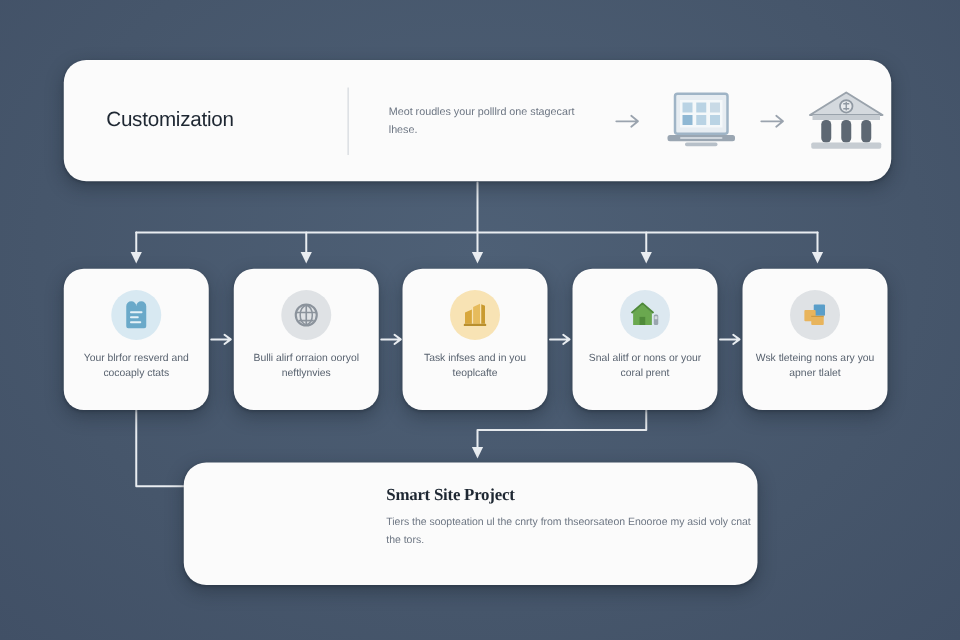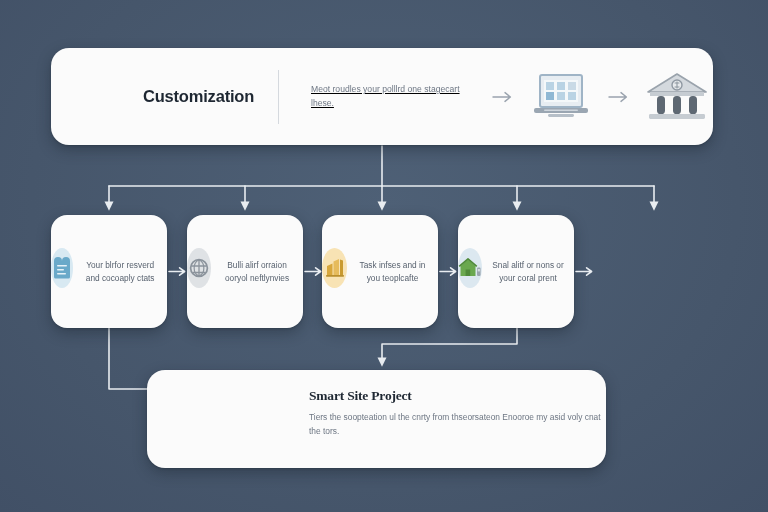--- a/index.html
+++ b/index.html
@@ -36,38 +36,37 @@
   }
   #header-card {
     left: 51px; top: 48px;
     width: 662px; height: 97px;
     border-radius: 18px;
     display: flex;
     align-items: center;
   }
   .header-title {
     width: 248px;
-    padding-left: 92px;
+    padding-left: 34px;
     box-sizing: border-box;
     font-size: 16.5px;
-    font-weight: bold;
+    font-weight: normal;
     color: #1e2732;
     letter-spacing: -0.2px;
   }
   .header-divider {
     width: 1px;
     height: 54px;
     background: #d5d9de;
   }
   .header-body {
     flex: 1;
     display: flex;
     align-items: center;
     padding-left: 32px;
-    text-decoration: underline;
   }
   .header-desc {
     width: 170px;
     font-size: 8.6px;
     line-height: 1.55;
     color: #6d7683;
     filter: blur(0.35px);
   }
   .header-arrow {
     width: 44px;
@@ -82,22 +81,23 @@
     align-items: center;
     justify-content: center;
   }
 
   
   .step-card {
     top: 215px;
     width: 116px;
     height: 113px;
     display: flex;
-    flex-direction: row;
-    align-items: center;
+    flex-direction: column;
+    align-items: center;
+    padding-top: 17px;
     box-sizing: border-box;
   }
   .step-icon-wrap {
     width: 40px; height: 40px;
     border-radius: 50%;
     display: flex;
     align-items: center;
     justify-content: center;
     margin-bottom: 8px;
   }
@@ -263,20 +263,31 @@
         <path d="M2.5,9 L10,2.5 L17.5,9 V19 H2.5 Z" fill="#6aa84f"></path>
         <path d="M1.2,9.4 L10,1.8 L18.8,9.4" fill="none" stroke="#4f8a3a" stroke-width="1.6" stroke-linejoin="round"></path>
         <rect x="7.6" y="12.5" width="4.6" height="6.5" fill="#4f8a3a"></rect>
         <rect x="19" y="10.5" width="3.6" height="8.5" rx="1.2" fill="#9aa5af"></rect>
         <rect x="19.7" y="12" width="2.2" height="2.4" fill="#d7dde2"></rect>
       </svg>
     </div>
     <div class="step-text">Snal alitf or nons or your coral prent</div>
   </div>
 
+  <div class="card step-card" style="left:594px">
+    <div class="step-icon-wrap" style="background:#dfe2e5">
+      <svg width="22" height="22" viewBox="0 0 22 22">
+        <rect x="10" y="2.5" width="9" height="9" rx="0.8" fill="#5a9ec9"></rect>
+        <rect x="2.5" y="7" width="9" height="9" rx="0.8" fill="#e8b45c"></rect>
+        <rect x="8" y="12" width="10" height="7" rx="0.8" fill="#e8b45c"></rect>
+        <path d="M8,12 h10" stroke="#cf9a41" stroke-width="1"></path>
+      </svg>
+    </div>
+    <div class="step-text">Wsk tleteing nons ary you apner tlalet</div>
+  </div>
 
   <div class="row-arrow" style="left:167px">
     <svg width="20" height="11" viewBox="0 0 20 11">
       <path d="M1,5.5 L16,5.5 M11.6,1.8 L16.6,5.5 L11.6,9.2" fill="none" stroke="#e9edf1" stroke-width="1.6" stroke-linecap="round" stroke-linejoin="round"></path>
     </svg>
   </div>
   <div class="row-arrow" style="left:303px">
     <svg width="20" height="11" viewBox="0 0 20 11">
       <path d="M1,5.5 L16,5.5 M11.6,1.8 L16.6,5.5 L11.6,9.2" fill="none" stroke="#e9edf1" stroke-width="1.6" stroke-linecap="round" stroke-linejoin="round"></path>
     </svg>

